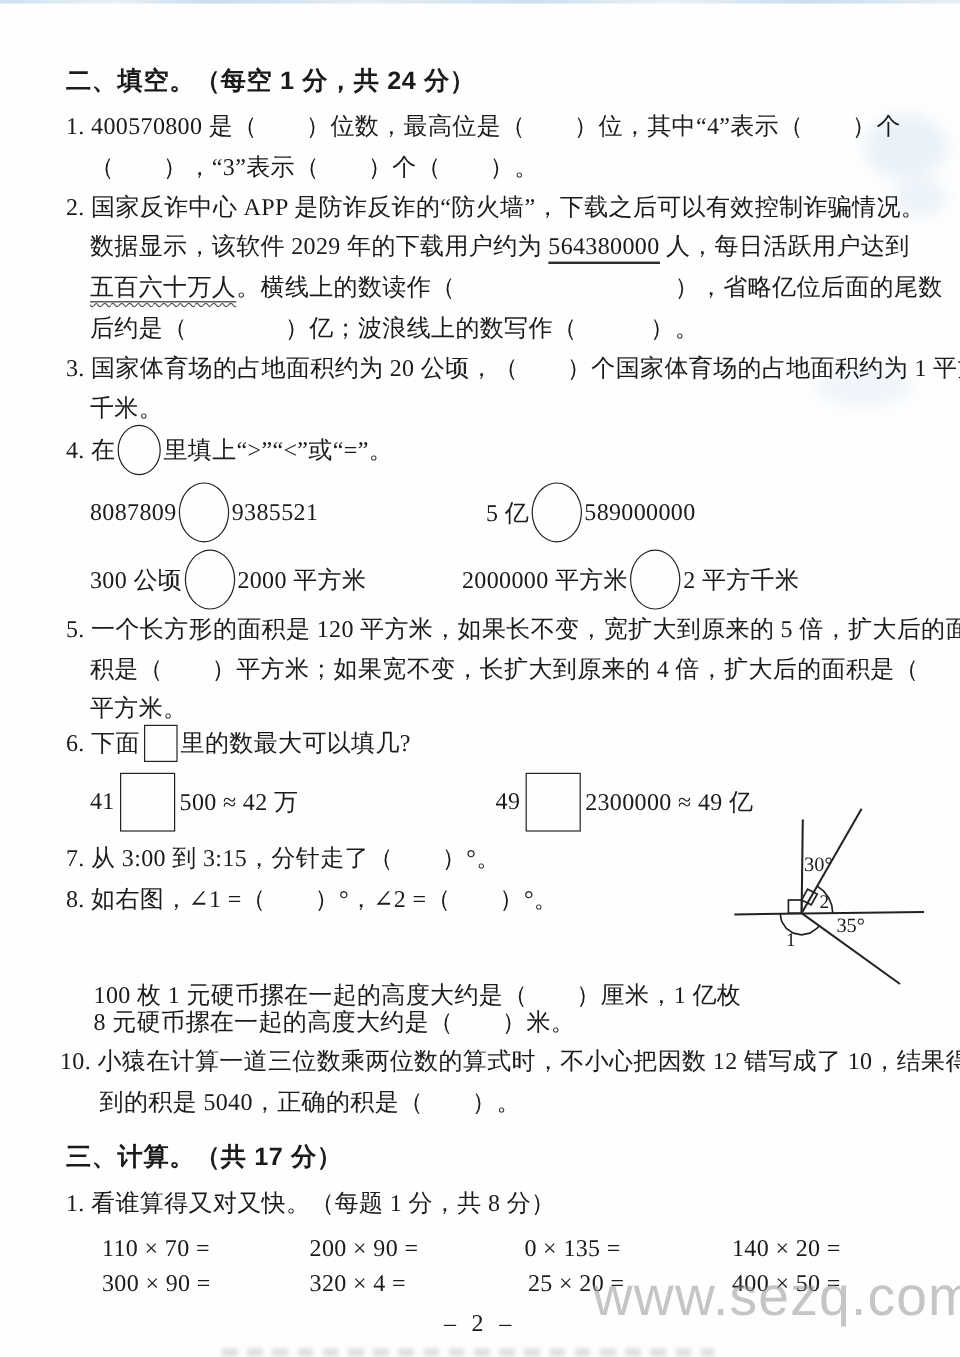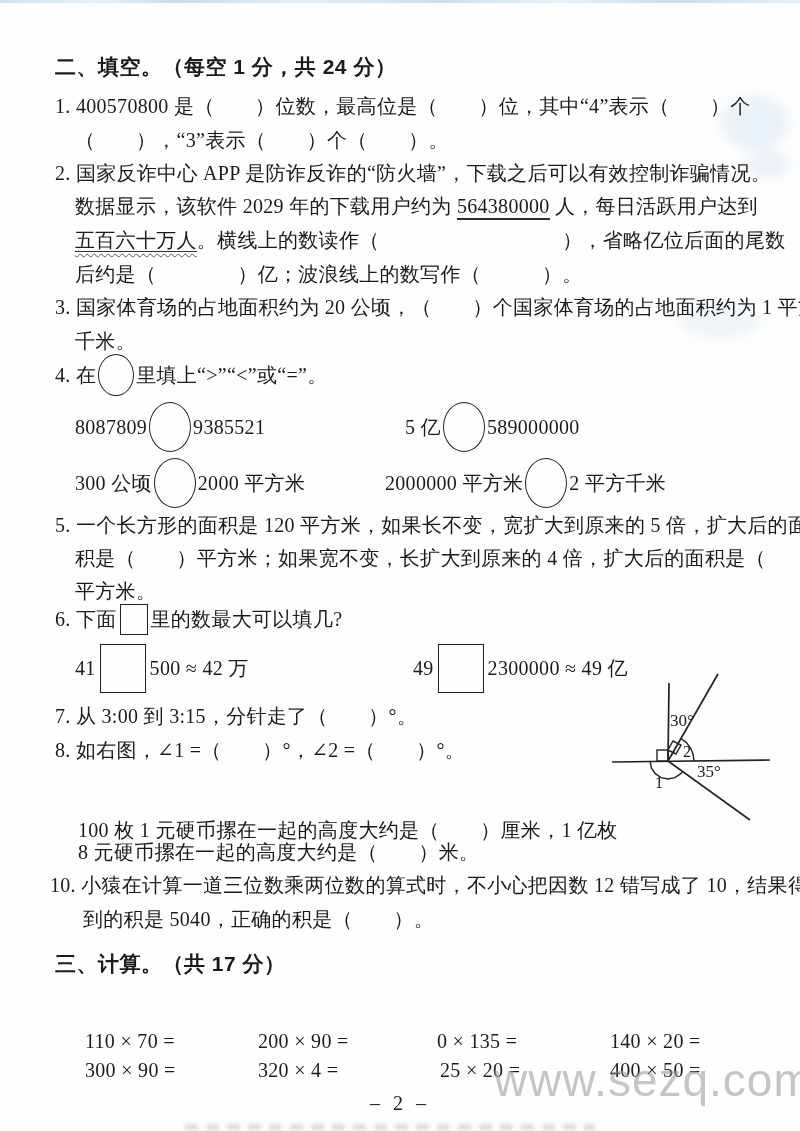--- a/index.html
+++ b/index.html
@@ -121,20 +121,21 @@
     <text x="57" y="130" font-size="16" fill="#1b1b1b">1</text>
   </svg>
 
   <div class="line" style="left:78px;top:805px;margin-top:12px;">100 枚 1 元硬币摞在一起的高度大约是（　　）厘米，1 亿枚</div>
   <div class="line" style="left:78px;top:839px;">8 元硬币摞在一起的高度大约是（　　）米。</div>
 
   <div class="line" style="left:50px;top:872px;">10. 小猿在计算一道三位数乘两位数的算式时，不小心把因数 12 错写成了 10，结果得</div>
   <div class="line" style="left:83px;top:906px;">到的积是 5040，正确的积是（　　）。</div>
 
   <div class="sec-title" style="left:55px;top:950px;">三、计算。（共 17 分）</div>
+  <div class="line" style="left:55px;top:990px;">1. 看谁算得又对又快。（每题 1 分，共 8 分）</div>
 
   <div class="line" style="left:85px;top:1028px;">110 × 70 =</div>
   <div class="line" style="left:258px;top:1028px;">200 × 90 =</div>
   <div class="line" style="left:437px;top:1028px;">0 × 135 =</div>
   <div class="line" style="left:610px;top:1028px;">140 × 20 =</div>
   <div class="line" style="left:85px;top:1057px;">300 × 90 =</div>
   <div class="line" style="left:258px;top:1057px;">320 × 4 =</div>
   <div class="line" style="left:440px;top:1057px;">25 × 20 =</div>
   <div class="line" style="left:610px;top:1057px;">400 × 50 =</div>
 

